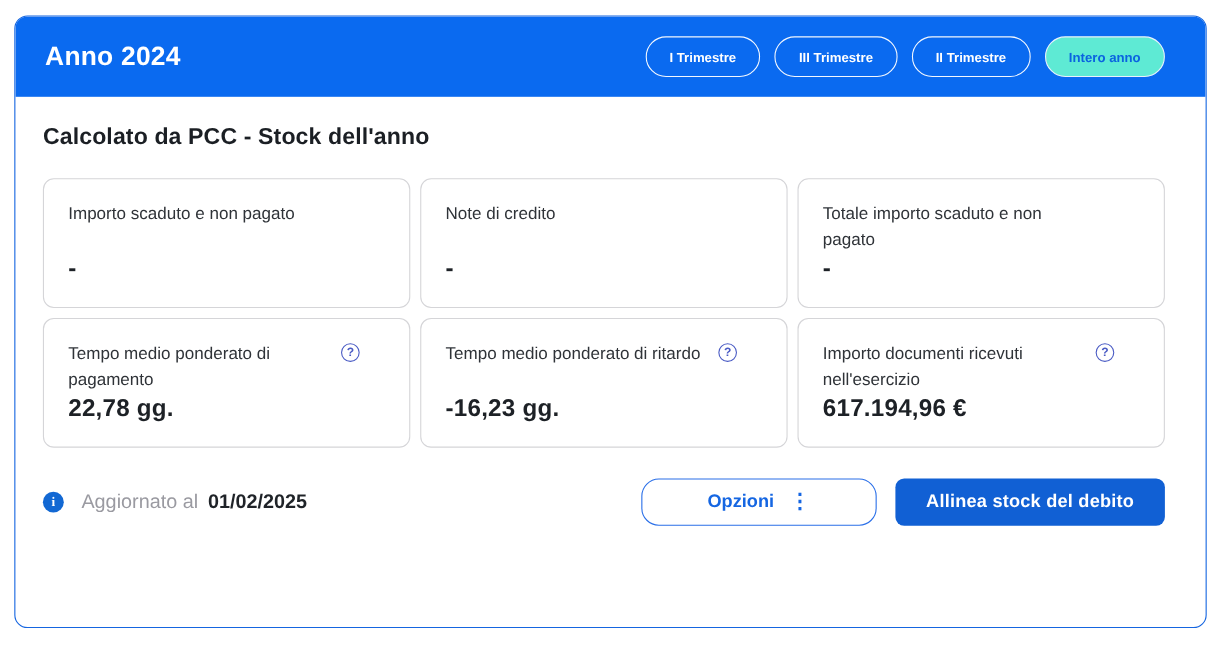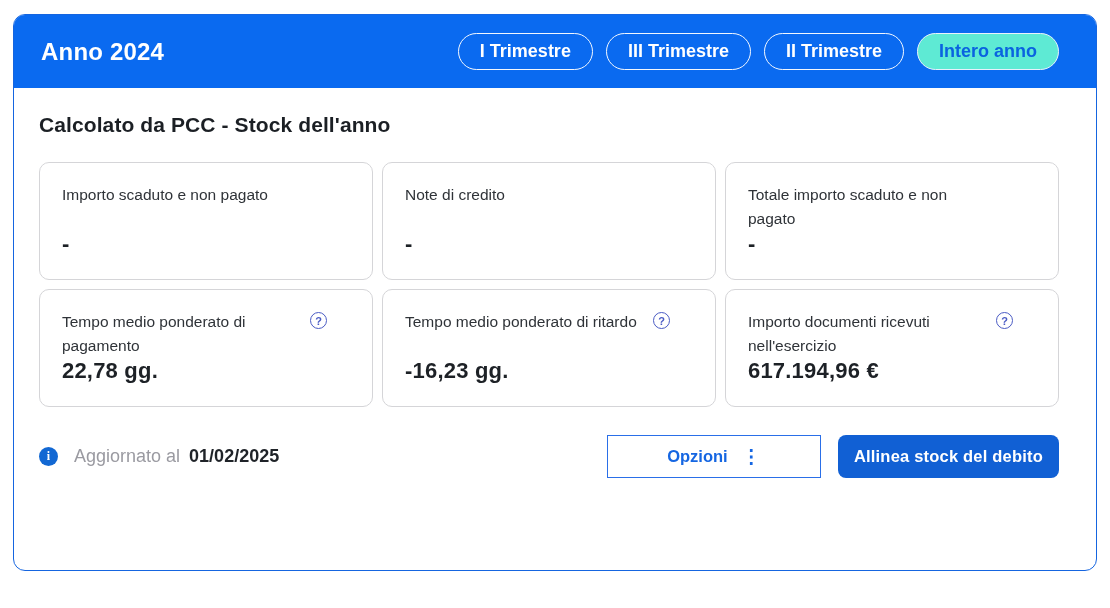--- a/index.html
+++ b/index.html
@@ -12,21 +12,21 @@
 
   
   .panel-header {
     height:73px; background:#0a6af0; display:flex; align-items:center;
     justify-content:space-between; padding:0 37px 0 27px;
   }
   .panel-title { color:#ffffff; font-size:24px; font-weight:bold; letter-spacing:.2px; }
   .tabs { display:flex; gap:13px; }
   .tab {
     height:37px; padding:0 21px; border:1.5px solid rgba(255,255,255,.95); border-radius:19px;
-    background:transparent; color:#ffffff; font-size:18px; font-weight:600;
+    background:transparent; color:#ffffff; font-size:12px; font-weight:600;
     display:flex; align-items:center; cursor:pointer; font-family:"Liberation Sans", sans-serif;text-align:center;
   }
   .tab.selected { background:#5eead4; border-color:#e9f1fc; color:#0a63e0; }
 
   
   .content { padding:25px 37px 0 25px; }
 
   .status-banner {
     height:44px; background:#f4f4f5; border-radius:6px;
     display:flex; align-items:center; gap:17px; padding:0 22px; margin-bottom:31px;
@@ -57,27 +57,27 @@
   .footer-row { display:flex; align-items:center; }
   .info-icon {
     width:19px; height:19px; border-radius:50%; background:#1268d3; color:#ffffff;
     font-size:12px; font-weight:bold; font-family:"Liberation Serif", serif;
     display:flex; align-items:center; justify-content:center; flex:0 0 auto;
   }
   .updated-wrap { margin-left:16px; font-size:18px; color:#9a9aa1; }
   .updated-wrap b { color:#1f2328; font-weight:bold; margin-left:4px; }
   .footer-buttons { margin-left:auto; display:flex; gap:17px; }
   .options-btn {
-    width:214px; height:43px; border:1.5px solid #2a6fe8; border-radius:0; background:#ffffff;
+    width:214px; height:43px; border:1.5px solid #2a6fe8; border-radius:16px; background:#ffffff;
     color:#1566e2; font-size:16.5px; font-weight:600; display:flex; align-items:center; justify-content:center;
     gap:14px; cursor:pointer; font-family:"Liberation Sans", sans-serif;
   }
   .kebab { font-size:19px; font-weight:bold; line-height:1; }
   .primary-btn {
-    height:43px; padding:0 16px; border:none; border-radius:8px; background:#1160d4;
+    height:43px; padding:0 28px; border:none; border-radius:8px; background:#1160d4;
     color:#ffffff; font-size:16.5px; font-weight:bold; display:flex; align-items:center;
     cursor:pointer; letter-spacing:.2px; font-family:"Liberation Sans", sans-serif;
   }
 </style>
 </head>
 <body>
 
 <div class="panel">
 
   <div class="panel-header">

